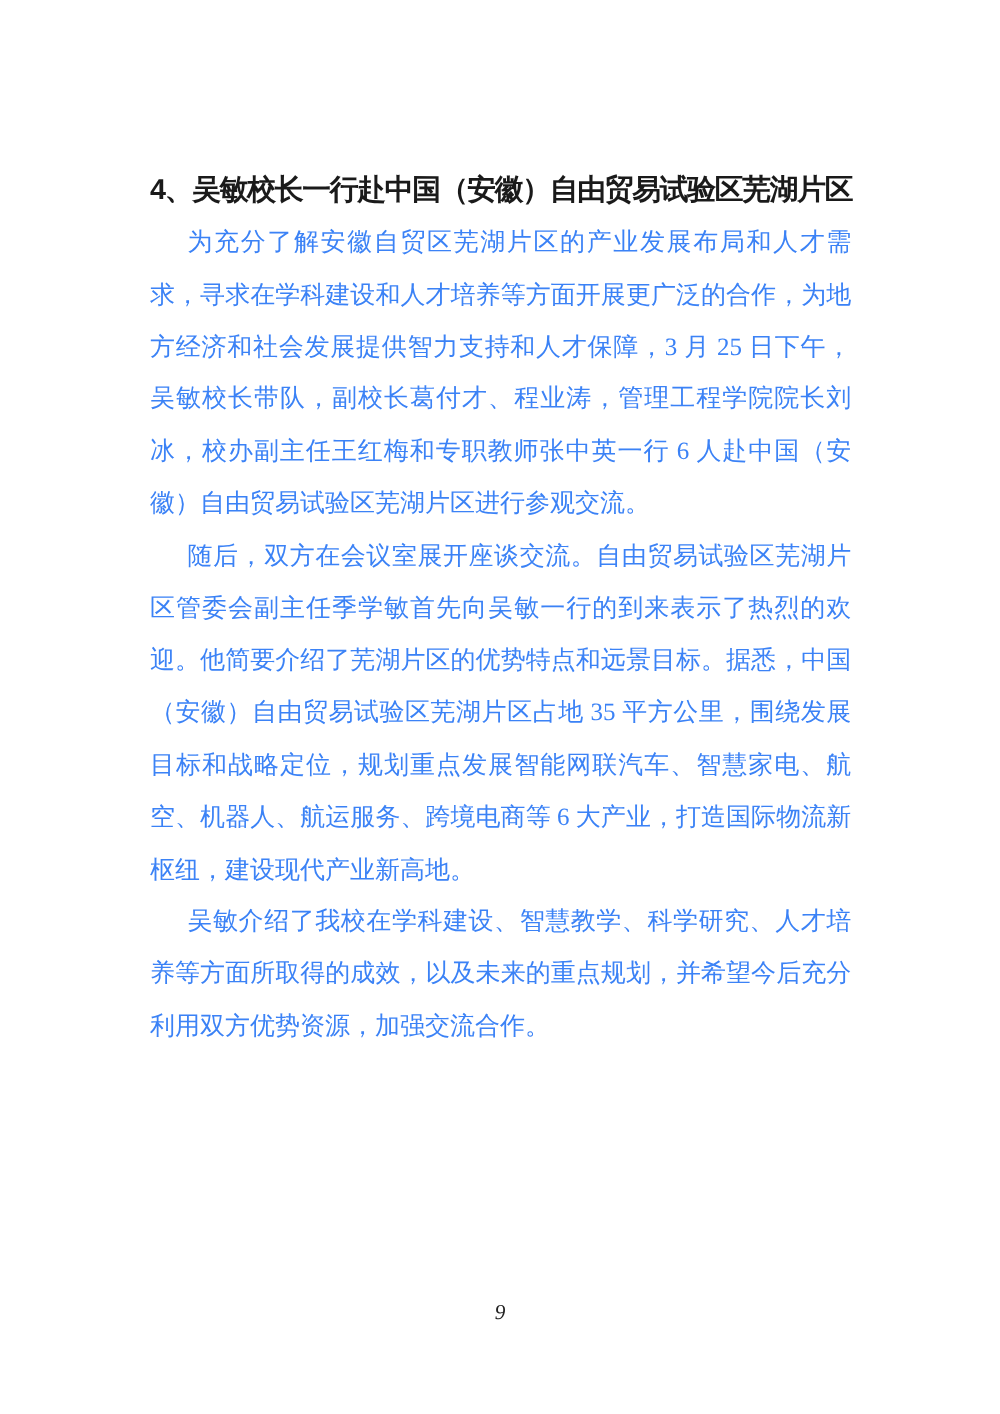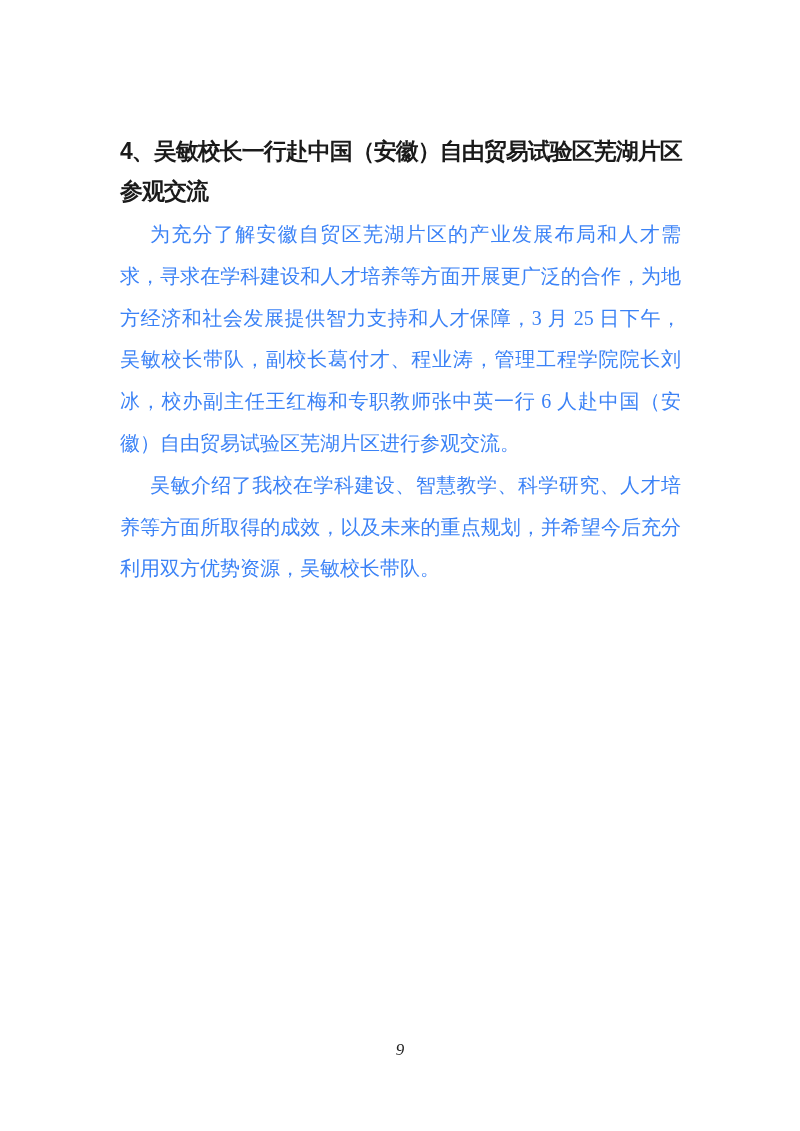--- a/index.html
+++ b/index.html
@@ -63,19 +63,19 @@
     color: #222222;
   }
 </style>
 </head>
 <body>
 
 <div class="page">
   <div class="content">
     <h1 class="doc-title">
       <span class="title-line">4、吴敏校长一行赴中国（安徽）自由贸易试验区芜湖片区</span>
-      <span class="title-line">参观交流</span>
     </h1>
     <p class="para">为充分了解安徽自贸区芜湖片区的产业发展布局和人才需求，寻求在学科建设和人才培养等方面开展更广泛的合作，为地方经济和社会发展提供智力支持和人才保障，3 月 25 日下午，吴敏校长带队，副校长葛付才、程业涛，管理工程学院院长刘冰，校办副主任王红梅和专职教师张中英一行 6 人赴中国（安徽）自由贸易试验区芜湖片区进行参观交流。</p>
-    <p class="para">吴敏介绍了我校在学科建设、智慧教学、科学研究、人才培养等方面所取得的成效，以及未来的重点规划，并希望今后充分利用双方优势资源，吴敏校长带队。</p>
+    <p class="para">随后，双方在会议室展开座谈交流。自由贸易试验区芜湖片区管委会副主任季学敏首先向吴敏一行的到来表示了热烈的欢迎。他简要介绍了芜湖片区的优势特点和远景目标。据悉，中国（安徽）自由贸易试验区芜湖片区占地 35 平方公里，围绕发展目标和战略定位，规划重点发展智能网联汽车、智慧家电、航空、机器人、航运服务、跨境电商等 6 大产业，打造国际物流新枢纽，建设现代产业新高地。</p>
+    <p class="para">吴敏介绍了我校在学科建设、智慧教学、科学研究、人才培养等方面所取得的成效，以及未来的重点规划，并希望今后充分利用双方优势资源，加强交流合作。</p>
   </div>
   <div class="page-number">9</div>
 </div>
 
 </body></html>

